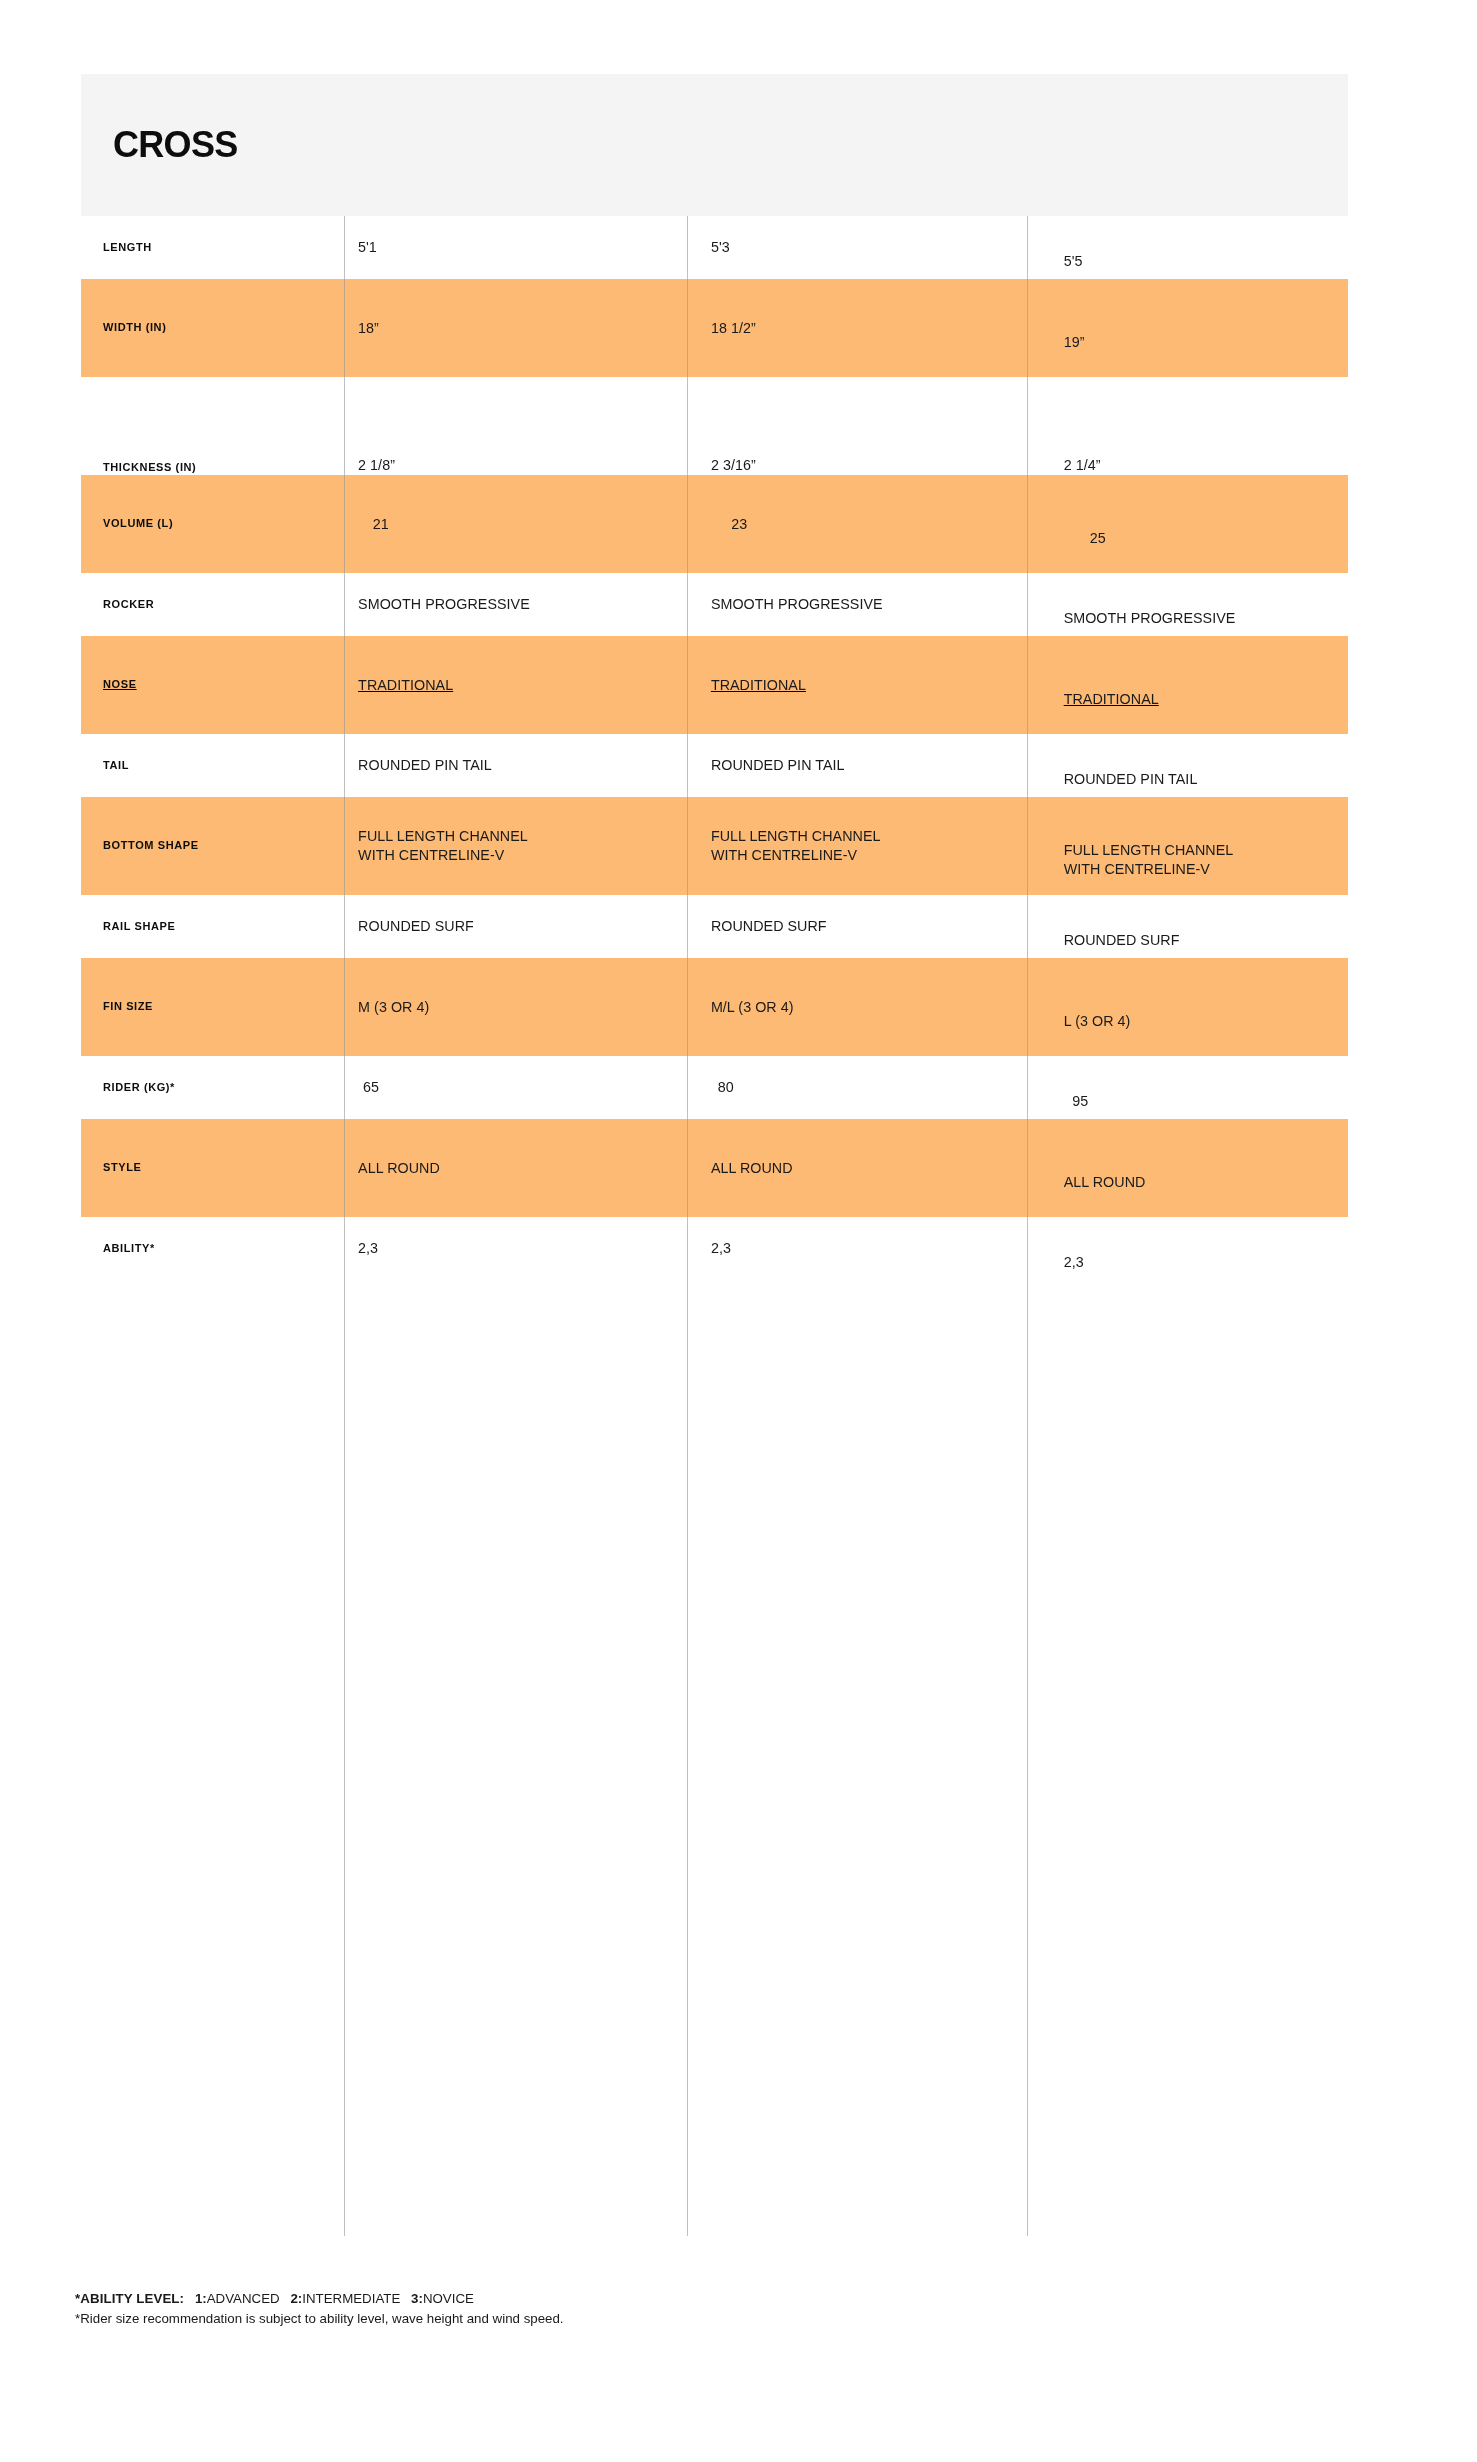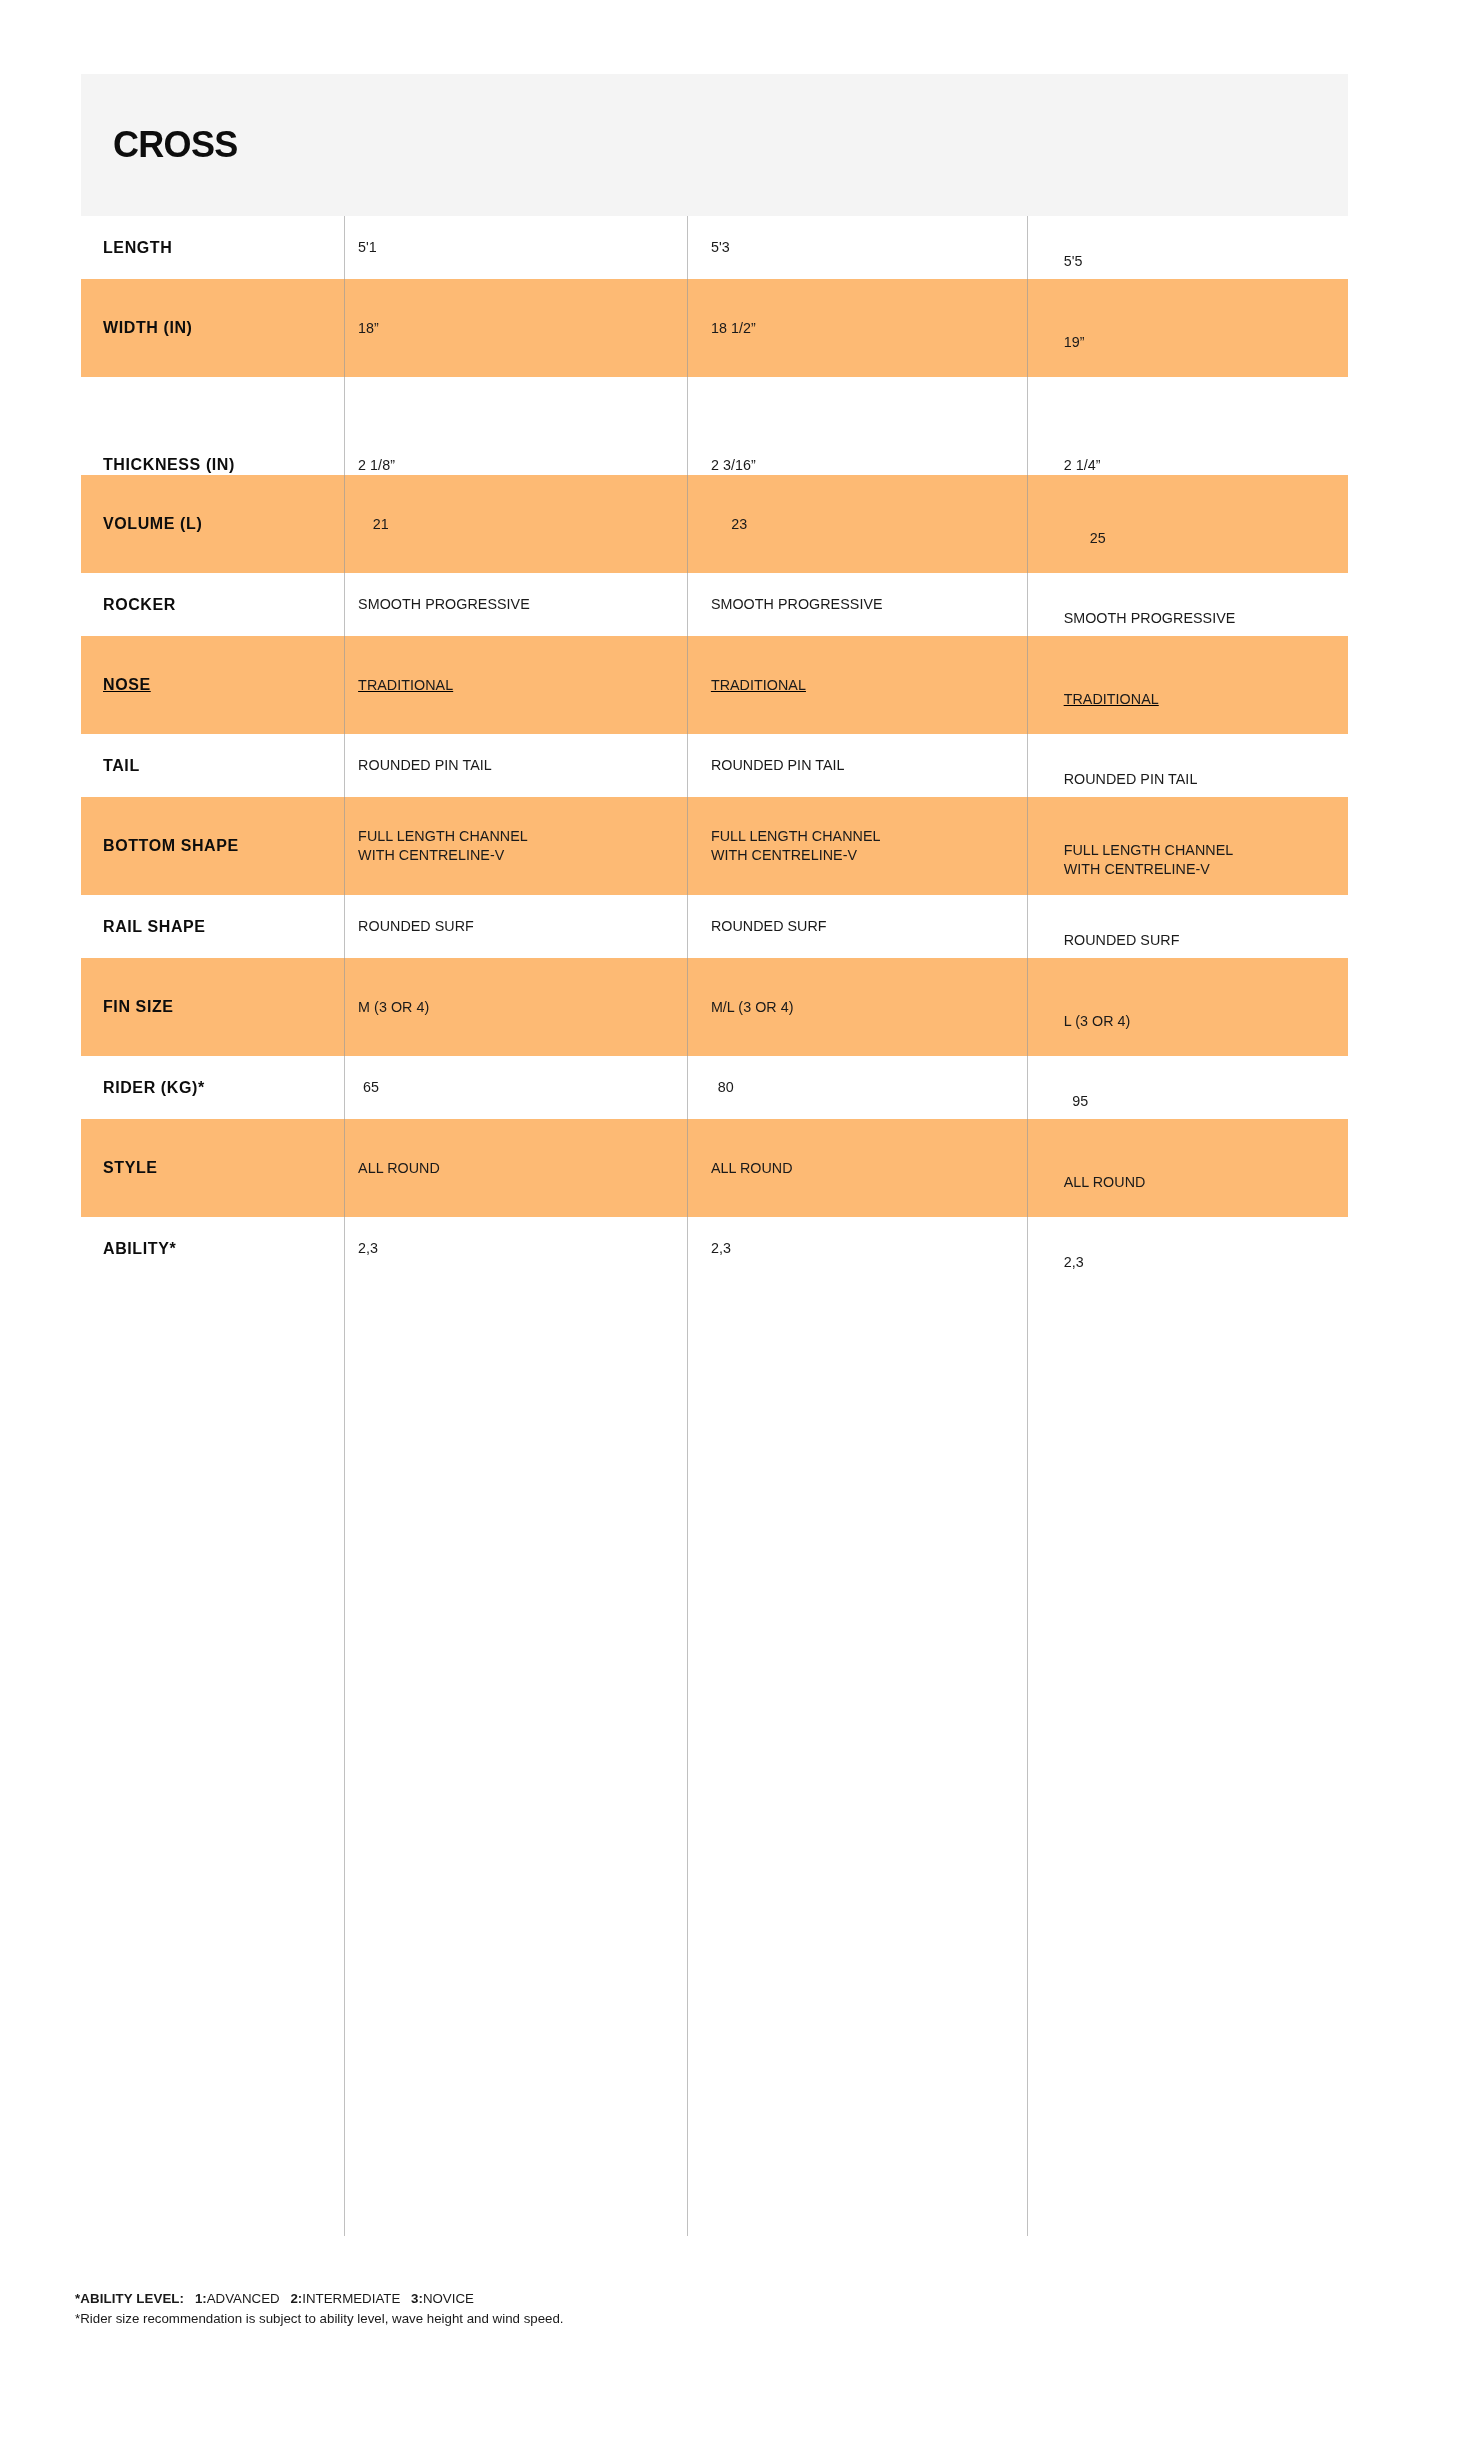--- a/index.html
+++ b/index.html
@@ -67,21 +67,21 @@
 
   .cell {
     box-sizing: border-box;
     position: relative;
     z-index: 2;
   }
 
   .cell-label {
     width: 263px;
     padding-left: 22px;
-    font-size: 16px;
+    font-size: 11px;
     font-weight: 700;
     letter-spacing: 0.6px;
     color: #0d0d0d;
     line-height: 1.25;
   }
   .cell-value {
     width: 364px;
     padding-left: 22px;
     font-size: 14.3px;
     font-weight: 400;

